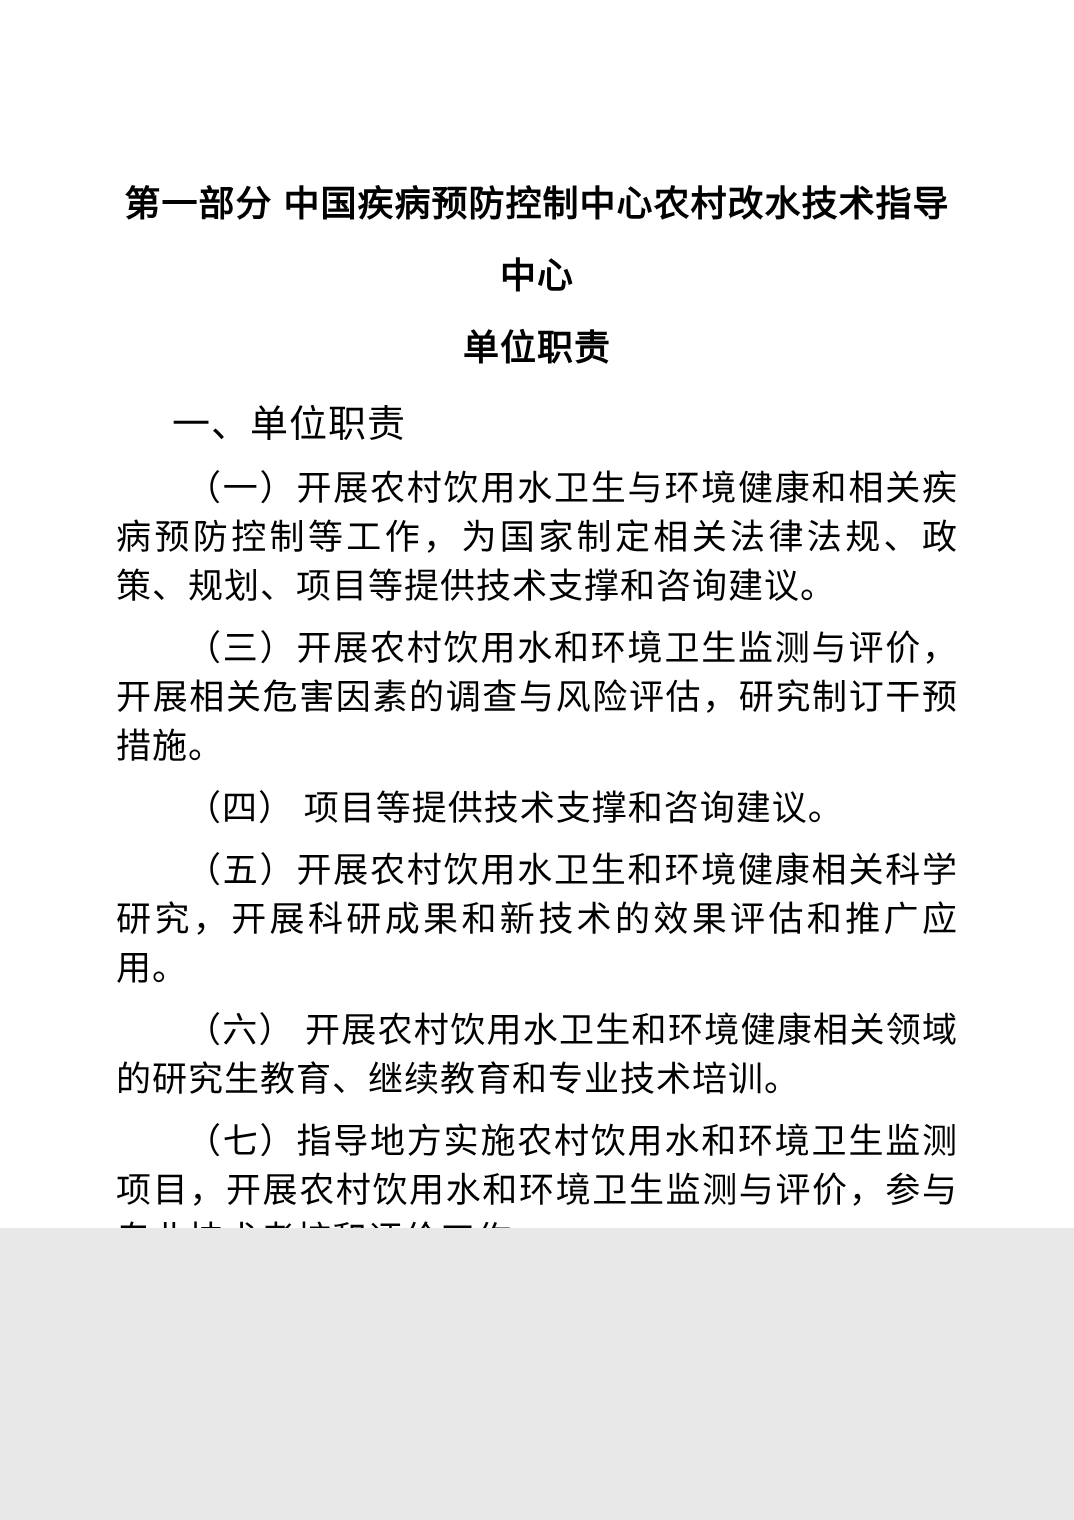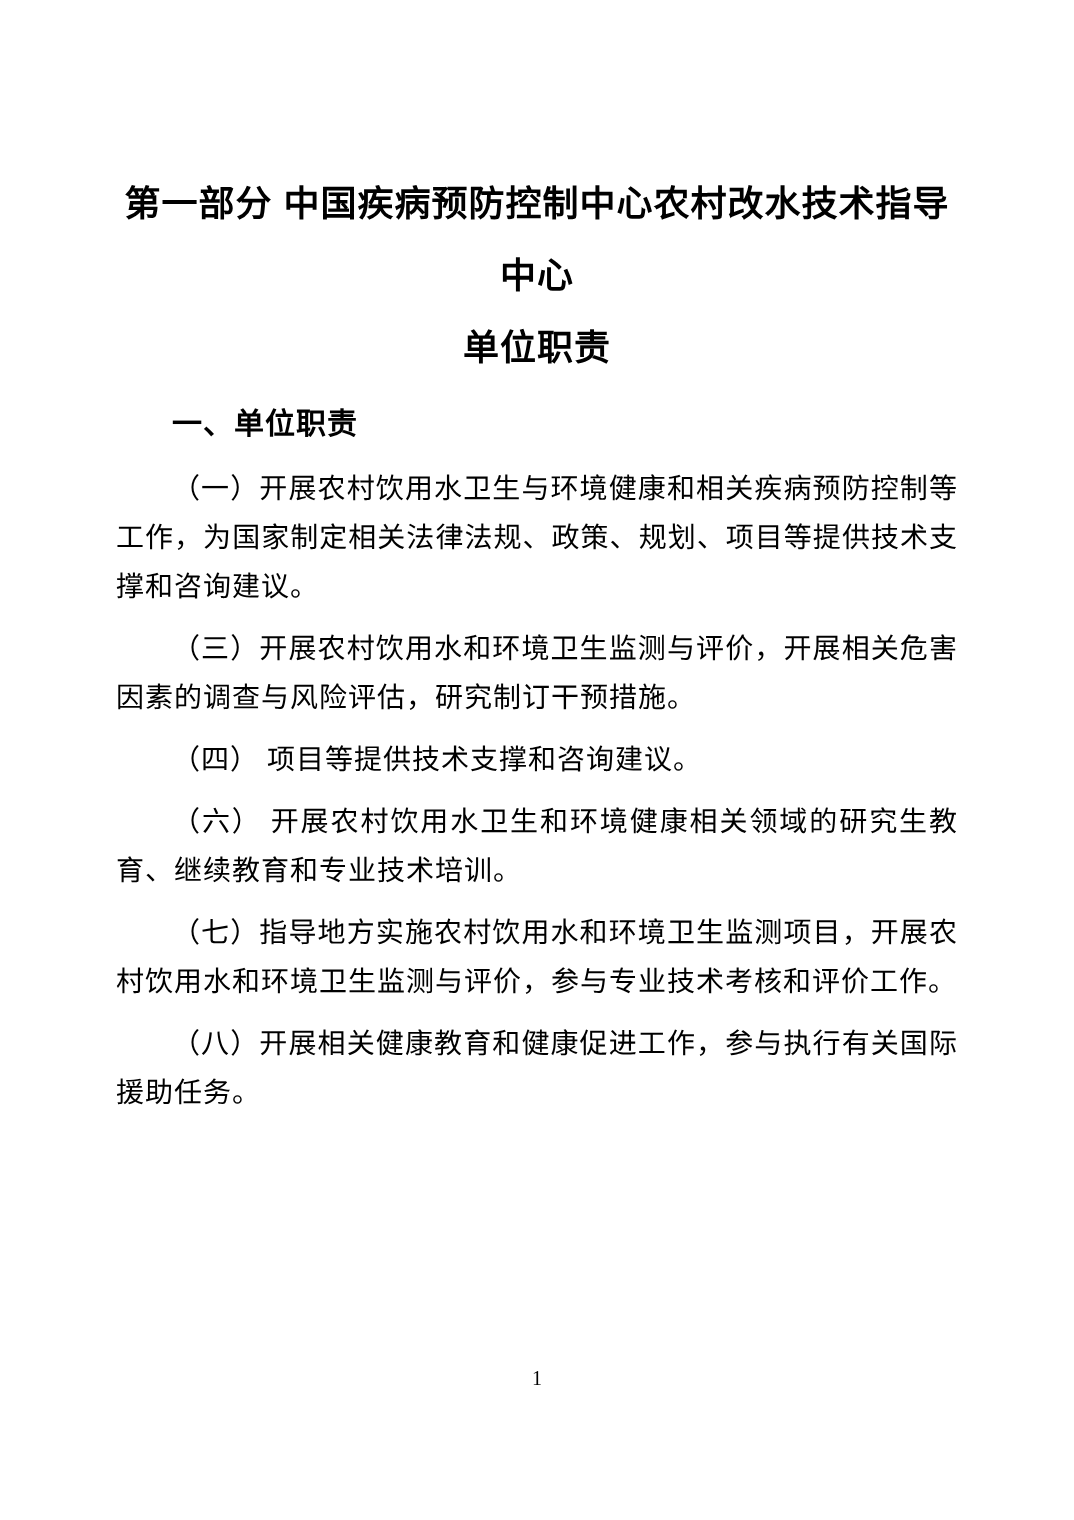--- a/index.html
+++ b/index.html
@@ -3,21 +3,21 @@
 <meta charset="utf-8">
 <style>
   html, body {
     margin: 0;
     padding: 0;
     background: #e8e8e8;
   }
   .page {
     position: relative;
     width: 1074px;
-    height: 1520px;
+    height: 1228px;
     margin: 0 auto;
     background: #ffffff;
     color: #000000;
     box-sizing: border-box;
     overflow: hidden;
   }
   .content {
     box-sizing: border-box;
     padding: 168px 116px 0 116px;
   }
@@ -25,30 +25,30 @@
     font-family: "Liberation Sans", "DejaVu Sans", sans-serif;
     font-weight: 700;
     font-size: 36px;
     line-height: 72px;
     text-align: center;
     letter-spacing: 1px;
     margin: 0;
   }
   .section-heading {
     font-family: "Liberation Sans", "DejaVu Sans", sans-serif;
-    font-weight: 700;
-    font-size: 30px;
+    font-weight: 400;
+    font-size: 38px;
     line-height: 36px;
     margin: 22px 0 22px 0;
     padding-left: 56px;
     letter-spacing: 1px;
   }
   .body-text p {
     font-family: "Liberation Serif", "DejaVu Serif", serif;
-    font-size: 28px;
+    font-size: 35px;
     line-height: 49px;
     margin: 13px 0;
     text-indent: 2em;
     text-align: justify;
     letter-spacing: 1px;
   }
   .page-number {
     position: absolute;
     left: 0;
     right: 0;
@@ -69,20 +69,21 @@
       <span>第一部分 中国疾病预防控制中心农村改水技术指导中心</span><br>
       <span>单位职责</span>
     </h1>
 
     <h2 class="section-heading">一、单位职责</h2>
 
     <div class="body-text">
       <p>（一）开展农村饮用水卫生与环境健康和相关疾病预防控制等工作，为国家制定相关法律法规、政策、规划、项目等提供技术支撑和咨询建议。</p>
       <p>（三）开展农村饮用水和环境卫生监测与评价，开展相关危害因素的调查与风险评估，研究制订干预措施。</p>
       <p>（四） 项目等提供技术支撑和咨询建议。</p>
+      <p>（五）开展农村饮用水卫生和环境健康相关科学研究，开展科研成果和新技术的效果评估和推广应用。</p>
       <p>（六） 开展农村饮用水卫生和环境健康相关领域的研究生教育、继续教育和专业技术培训。</p>
       <p>（七）指导地方实施农村饮用水和环境卫生监测项目，开展农村饮用水和环境卫生监测与评价，参与专业技术考核和评价工作。</p>
       <p>（八）开展相关健康教育和健康促进工作，参与执行有关国际援助任务。</p>
     </div>
 
   </div>
 
   <div class="page-number">1</div>
 </div>
 

